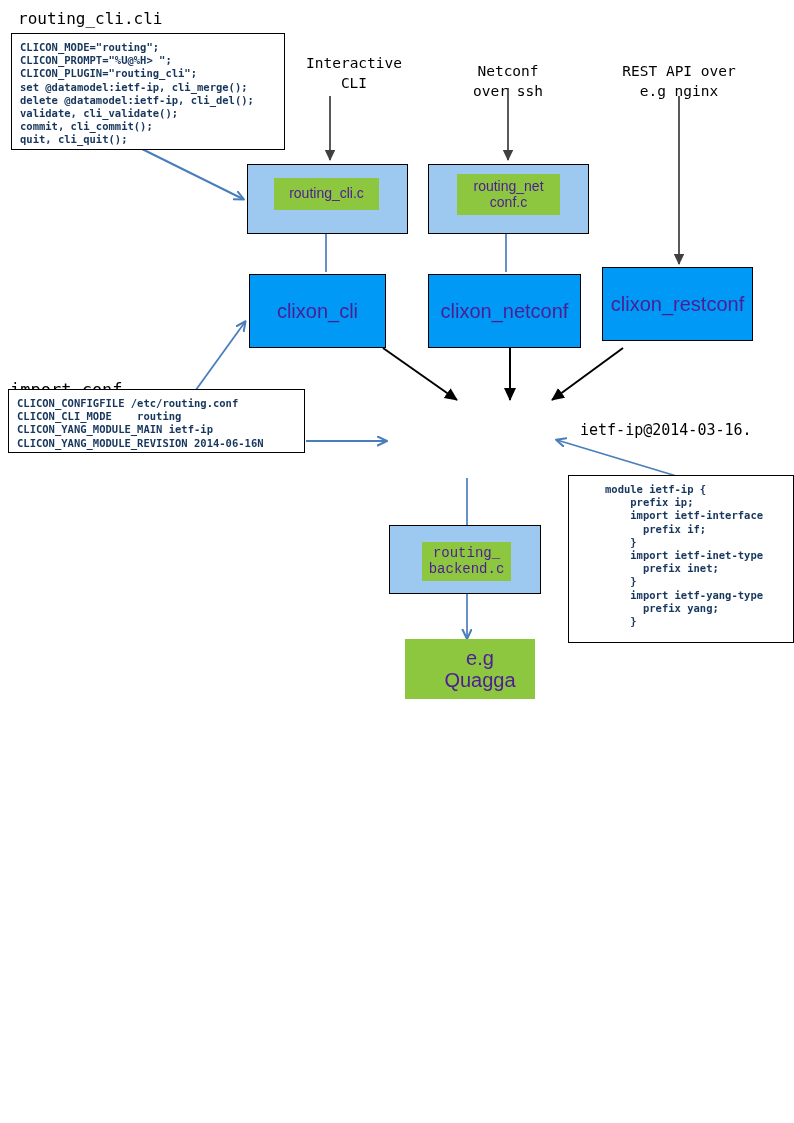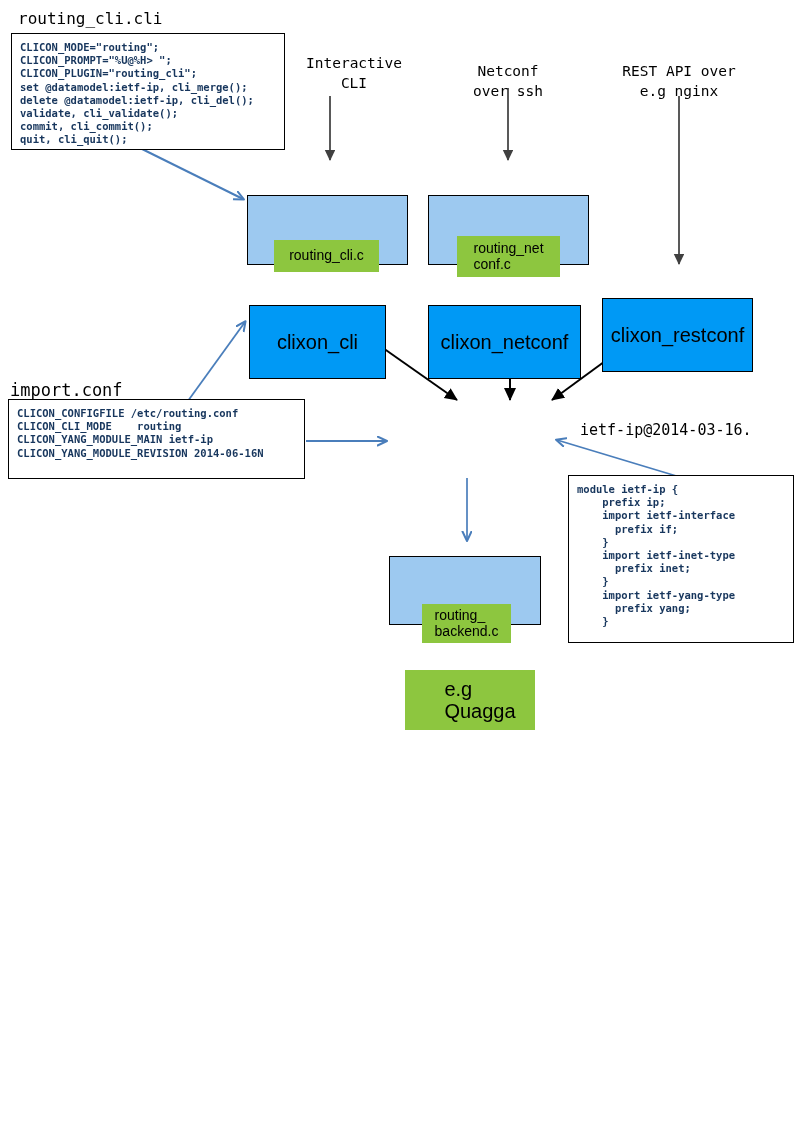--- a/index.html
+++ b/index.html
@@ -13,22 +13,22 @@
   .caption.center{text-align:center;}
 
   
   .codebox{position:absolute;background:#ffffff;border:1.5px solid #000;
            box-sizing:border-box;overflow:hidden;}
   .codebox pre{margin:0;padding:7px 8px;font-family:"DejaVu Sans Mono","Liberation Mono",monospace;
            font-size:10.5px;line-height:13.2px;color:#17365d;font-weight:bold;white-space:pre;}
 
   
   .node{position:absolute;box-sizing:border-box;display:flex;
-        align-items:center;justify-content:center;text-align:left;
-        color:#000000;line-height:1.12;margin-top:31px;}
+        align-items:center;justify-content:center;text-align:center;
+        color:#4c1d95;line-height:1.12;}
   .node.outer{background:#9dc9f0;border:1.6px solid #000;}
   .node.solid{background:#0099f5;border:1.6px solid #000;font-size:20px;}
   .node.green{background:#8dc63f;border:none;font-size:14px;}
   .node.green.big{font-size:20px;padding-left:20px;}
   .node span{display:block;white-space:pre-line;}
 
   svg{position:absolute;left:0;top:0;width:794px;height:1123px;pointer-events:none;}
 </style>
 </head>
 <body>
@@ -99,28 +99,28 @@
     <pre>CLICON_MODE="routing";
 CLICON_PROMPT="%U@%H&gt; ";
 CLICON_PLUGIN="routing_cli";
 set @datamodel:ietf-ip, cli_merge();
 delete @datamodel:ietf-ip, cli_del();
 validate, cli_validate();
 commit, cli_commit();
 quit, cli_quit();</pre>
   </div>
 
-  <div class="codebox" style="left:8px;top:399px;width:297px;height:80px;">
+  <div class="codebox" style="left:8px;top:389px;width:297px;height:64px;">
     <pre>CLICON_CONFIGFILE /etc/routing.conf
 CLICON_CLI_MODE    routing
 CLICON_YANG_MODULE_MAIN ietf-ip
 CLICON_YANG_MODULE_REVISION 2014-06-16N</pre>
   </div>
 
-  <div class="codebox" style="left:568px;top:475px;width:226px;height:168px;">
+  <div class="codebox" style="left:568px;top:475px;width:226px;height:168px;padding-left:28px;">
     <pre>module ietf-ip {
     prefix ip;
     import ietf-interface
       prefix if;
     }
     import ietf-inet-type
       prefix inet;
     }
     import ietf-yang-type
       prefix yang;
@@ -147,21 +147,21 @@
   <div class="node solid" style="left:428px;top:274px;width:153px;height:74px;">
     <span>clixon_netconf</span>
   </div>
 
   <div class="node solid" style="left:602px;top:267px;width:151px;height:74px;overflow:visible;">
     <span style="white-space:nowrap;">clixon_restconf</span>
   </div>
 
 
   <div class="node outer" style="left:389px;top:525px;width:152px;height:69px;">
-    <div class="node green" style="position:absolute;left:32px;top:16px;width:89px;height:39px;">
+    <div class="node green" style="position:absolute;left:32px;top:16px;width:89px;height:39px;font-family:Liberation Mono, monospace;">
       <span>routing_
 backend.c</span>
     </div>
   </div>
 
   <div class="node green big" style="left:405px;top:639px;width:130px;height:60px;">
     <span>e.g
 Quagga</span>
   </div>
 

